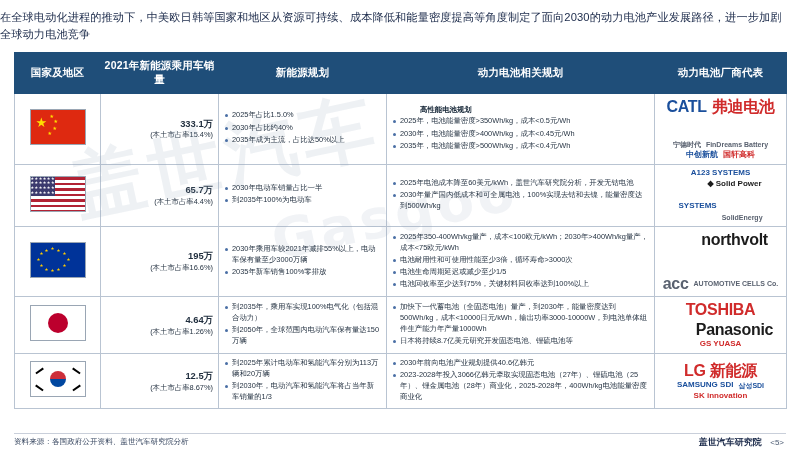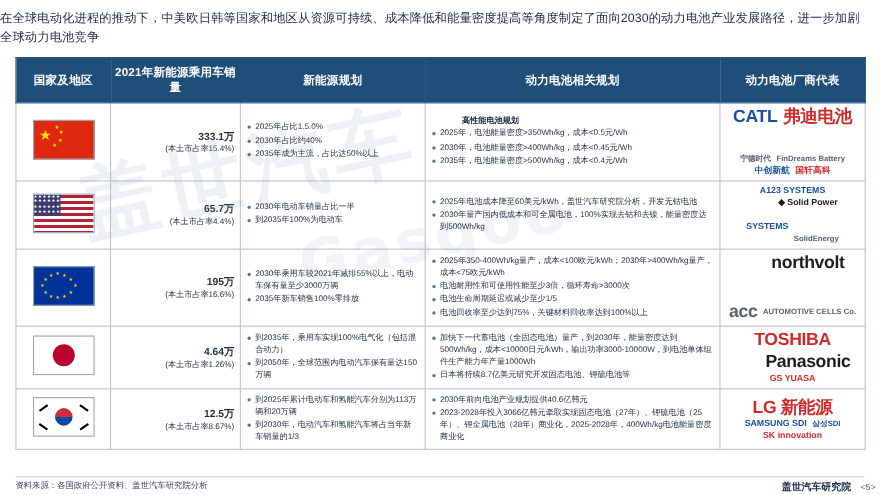--- a/index.html
+++ b/index.html
@@ -163,21 +163,21 @@
   }
   .footer-rule {
     position: absolute; left: 14px; right: 14px; top: 4px;
     height: 1px; background: #c9cfda;
   }
   .src {
     position: absolute; left: 14px; top: 8px;
     font-size: 7.6px; color: #3b4a63;
   }
   .foot-right {
-    position: absolute; right: 4px; top: 7px;
+    position: absolute; right: 16px; top: 7px;
     font-size: 9px; color: #1b2a4a; font-weight: bold;
   }
   .foot-right .page { font-weight: normal; color: #4a5a72; margin-left: 6px; font-size: 8px; }
 
   
   .watermark {
     position: absolute;
     left: 70px; top: 100px;
     font-size: 72px;
     font-weight: bold;

